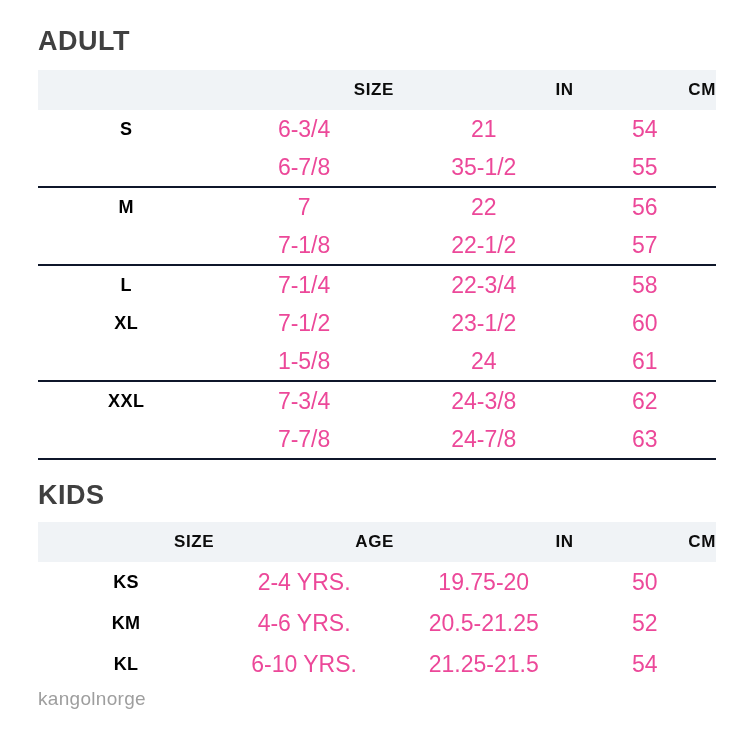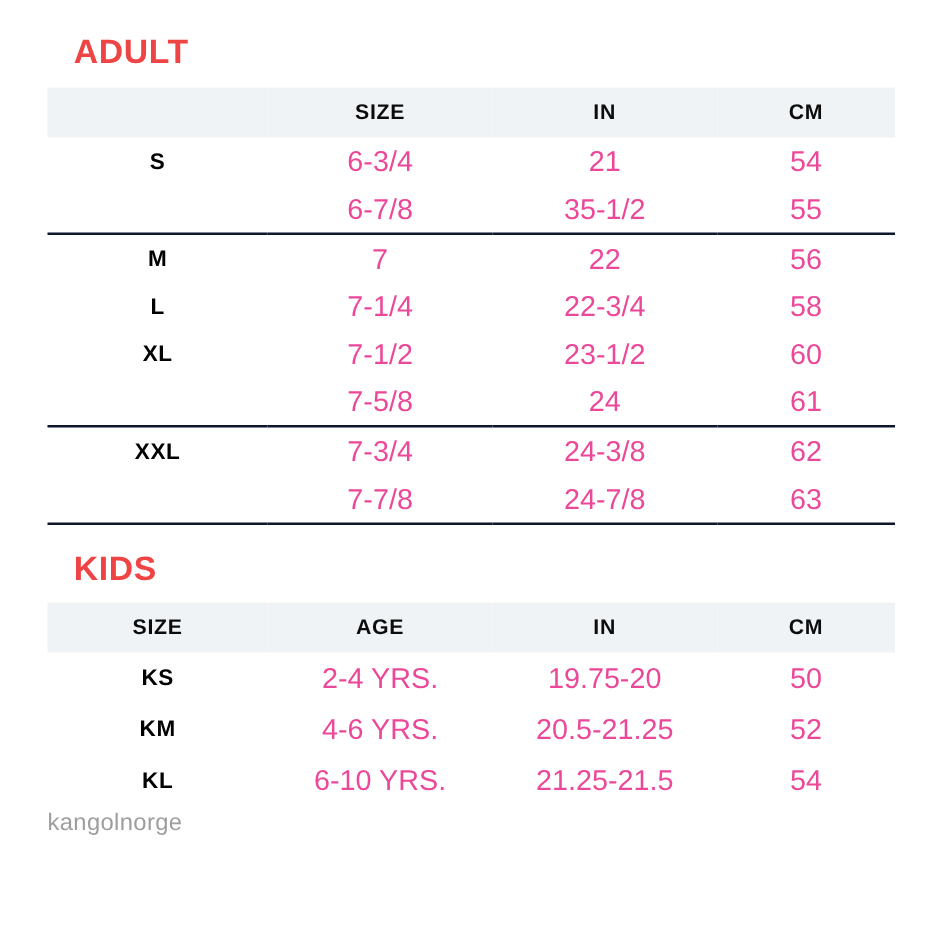--- a/index.html
+++ b/index.html
@@ -8,24 +8,24 @@
     height: 754px;
     box-sizing: border-box;
     padding: 26px 38px 0 38px;
     background: #ffffff;
     font-family: "Liberation Sans", sans-serif;
     overflow: hidden;
   }
   .section-title {
     font-size: 27px;
     font-weight: 800;
-    color: #ef4444;
+    color: #404040;
     letter-spacing: 0.5px;
     line-height: 31px;
-    margin: 0 0 0 21px;
+    margin: 0 0 0 0;
   }
   .title-adult { margin-bottom: 13px; }
   .title-kids  { margin-top: 20px; margin-bottom: 11px; }
 
   table.size-table {
     width: 100%;
     border-collapse: collapse;
     table-layout: fixed;
   }
   col.c1 { width: 26%; }
@@ -33,21 +33,21 @@
   col.c3 { width: 26.5%; }
   col.c4 { width: 21%; }
 
   .size-table thead th {
     background: #f0f3f6;
     height: 40px;
     font-size: 17px;
     font-weight: 700;
     color: #0c0c0c;
     letter-spacing: 0.6px;
-    text-align: center;
+    text-align: right;
     padding: 0;
   }
   .size-table tbody td {
     height: 38px;
     text-align: center;
     font-size: 23px;
     font-weight: 400;
     color: #ec4899;
     padding: 0;
   }
@@ -102,35 +102,41 @@
         <td>6-7/8</td>
         <td>35-1/2</td>
         <td>55</td>
       </tr>
       <tr>
         <td class="lbl">M</td>
         <td>7</td>
         <td>22</td>
         <td>56</td>
       </tr>
+      <tr class="group-end">
+        <td class="lbl"></td>
+        <td>7-1/8</td>
+        <td>22-1/2</td>
+        <td>57</td>
+      </tr>
       <tr>
         <td class="lbl">L</td>
         <td>7-1/4</td>
         <td>22-3/4</td>
         <td>58</td>
       </tr>
       <tr>
         <td class="lbl">XL</td>
         <td>7-1/2</td>
         <td>23-1/2</td>
         <td>60</td>
       </tr>
       <tr class="group-end">
         <td class="lbl"></td>
-        <td>7-5/8</td>
+        <td>1-5/8</td>
         <td>24</td>
         <td>61</td>
       </tr>
       <tr>
         <td class="lbl">XXL</td>
         <td>7-3/4</td>
         <td>24-3/8</td>
         <td>62</td>
       </tr>
       <tr class="group-end">

